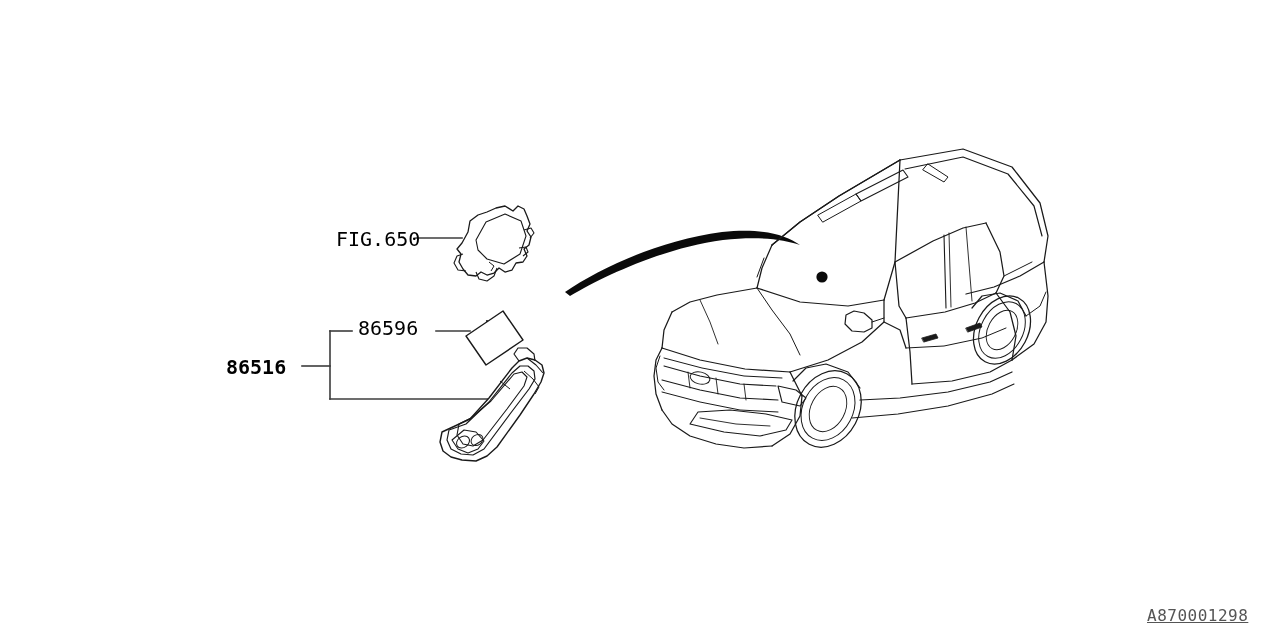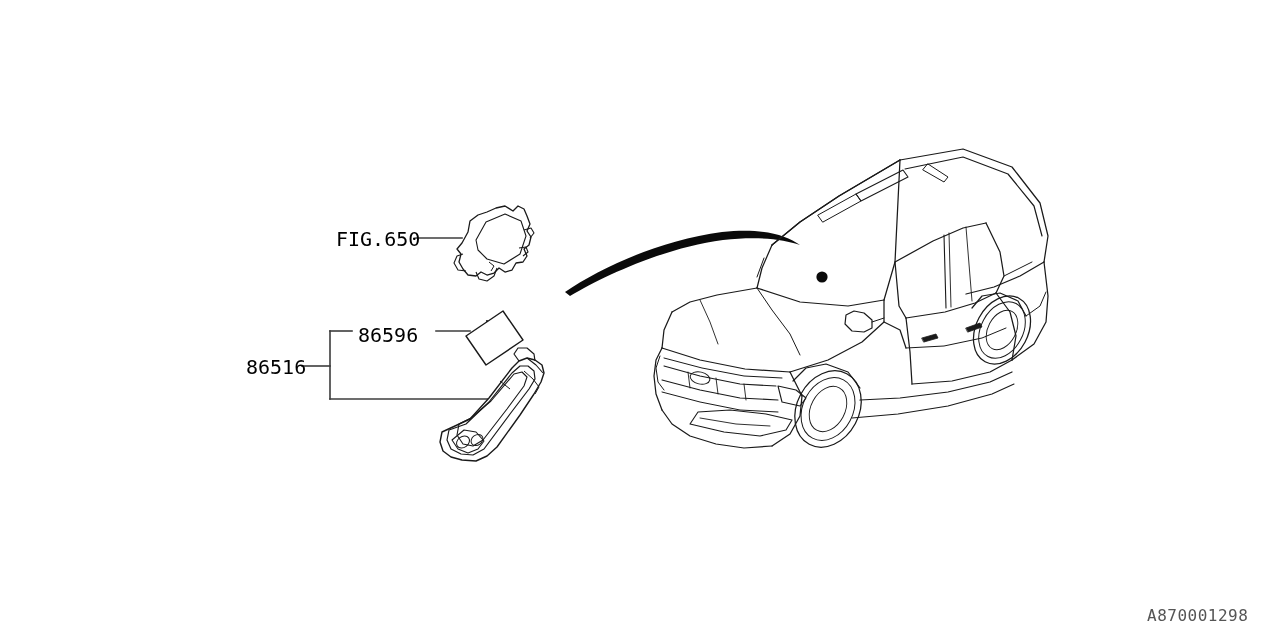--- a/index.html
+++ b/index.html
@@ -28,34 +28,36 @@
     white-space: pre;
     letter-spacing: 0px;
   }
   #label-fig650 {
     left: 336px;
     top: 227px;
     font-size: 20px;
   }
   #label-86596 {
     left: 358px;
-    top: 323px;
+    top: 316px;
     font-size: 20px;
   }
   #label-86516 {
-    left: 246px;
+    left: 226px;
     top: 355px;
     font-size: 20px;
+    font-weight: bold;
   }
   #label-drawing-code {
     left: 1147px;
     top: 606px;
     font-size: 16px;
     color: #555555;
     letter-spacing: 0.5px;
+    text-decoration: underline;
   }
 </style>
 </head>
 <body>
 
 <svg id="sheet" viewBox="0 0 1280 640" xmlns="http://www.w3.org/2000/svg">
 
   <rect x="0" y="0" width="1280" height="640" fill="#ffffff"></rect>
 
   <g stroke="#3c3c3c" stroke-width="1.6" fill="none" stroke-linecap="square">

